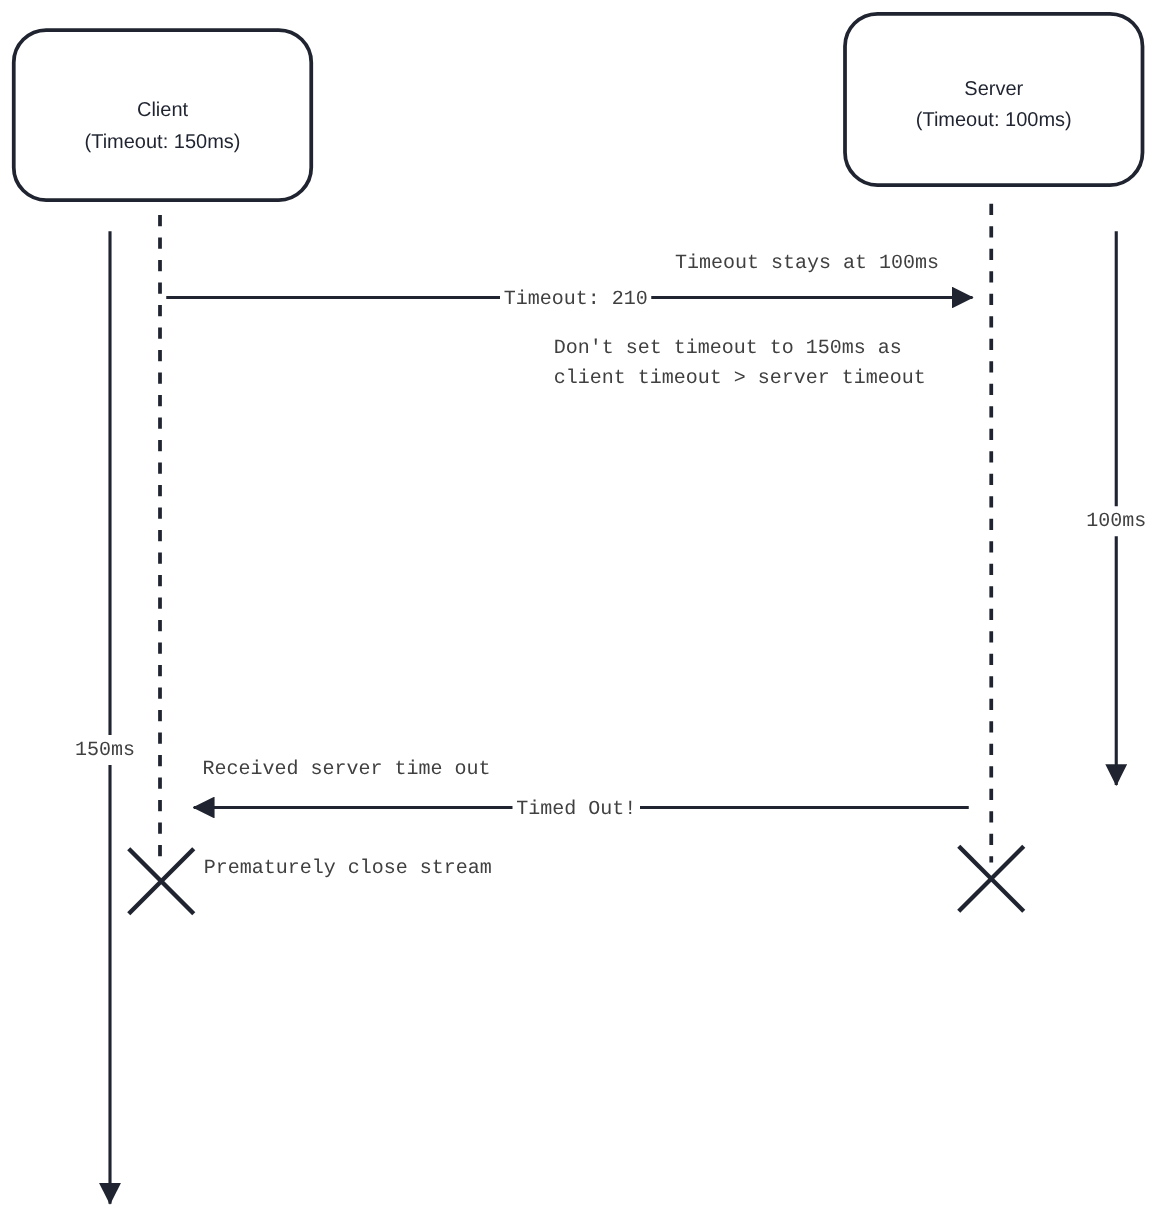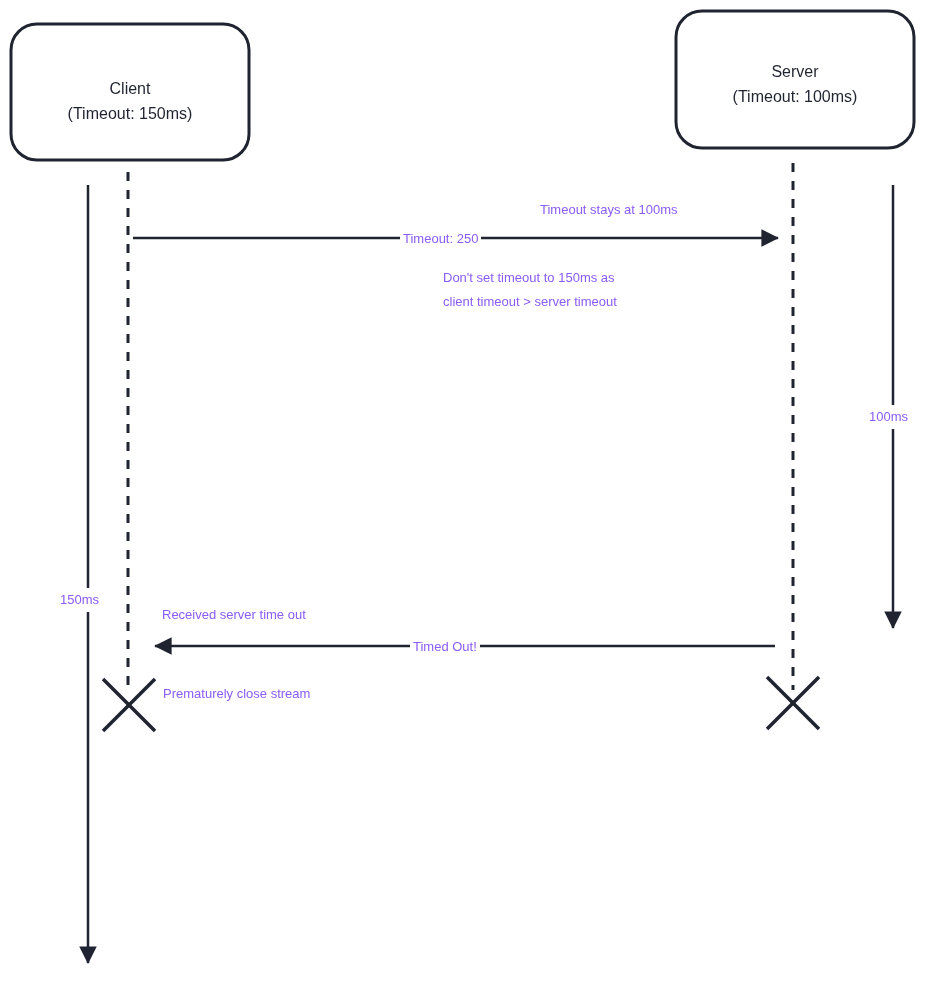--- a/index.html
+++ b/index.html
@@ -30,23 +30,23 @@
     text-align: center;
     color: #1f2430;
     font-family: "Liberation Sans", sans-serif;
     font-size: 16px;
     line-height: 25px;
     white-space: nowrap;
     pointer-events: none;
   }
   .edge-label {
     position: absolute;
-    color: #8b5cf6;
-    font-family: Liberation Sans, sans-serif;
-    font-size: 13px;
+    color: #404040;
+    font-family: Liberation Mono, monospace;
+    font-size: 16px;
     line-height: 24px;
     white-space: nowrap;
     background: #ffffff;
     padding: 0 3px;
   }
   .edge-label.two-line {
     white-space: normal;
     text-align: left;
   }
   .centered {
@@ -98,21 +98,21 @@
   <div class="node-label centered" style="left:130px; top:76px; width:230px;">
     <div>Client</div>
     <div>(Timeout: 150ms)</div>
   </div>
 
   <div class="node-label centered" style="left:795px; top:59px; width:230px;">
     <div>Server</div>
     <div>(Timeout: 100ms)</div>
   </div>
 
-  <div class="edge-label" style="left:400px; top:227px;">Timeout: 250</div>
+  <div class="edge-label" style="left:400px; top:227px;">Timeout: 210</div>
 
   <div class="edge-label" style="left:537px; top:198px;">Timeout stays at 100ms</div>
 
   <div class="edge-label two-line centered" style="left:603px; top:266px; width:320px;">
     <div>Don't set timeout to 150ms as</div>
     <div>client timeout &gt; server timeout</div>
   </div>
 
   <div class="edge-label" style="left:410px; top:635px;">Timed Out!</div>
 

